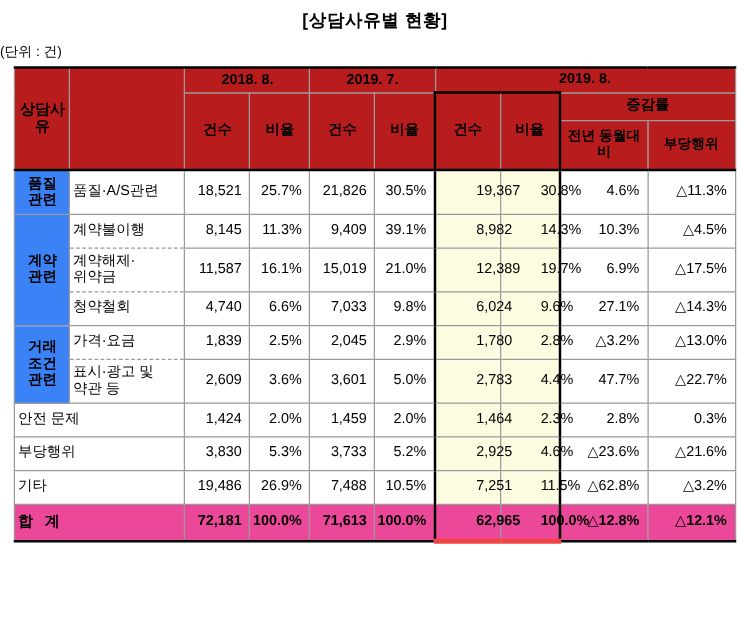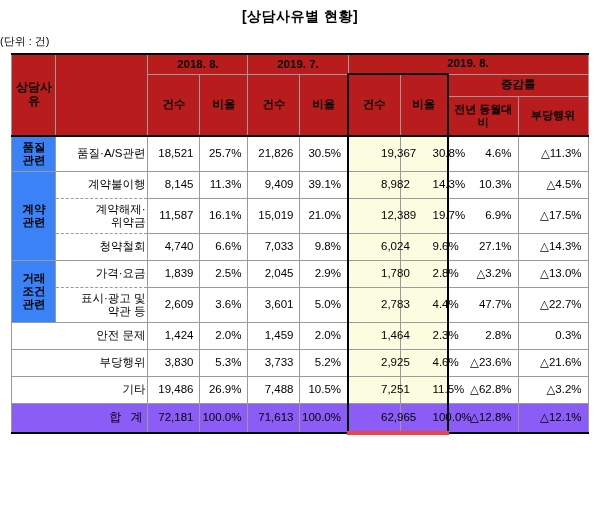--- a/index.html
+++ b/index.html
@@ -46,35 +46,35 @@
   .h-top{height:20px;}
   .h-mid{height:22px;}
   .h-bot{height:40px;}
   .grp{
     background:#3b82f6;
     font-weight:bold;
     font-size:11.5px;
     width:44px;
   }
   .reason{
-    text-align:right;
+    text-align:left;
     font-size:11.5px;
     padding:0 2px;
   }
   .num{
     text-align:right;
     padding-right:6px;
     font-size:11.5px;
   }
   .hl{background:#fcfce0;padding-left:32px;}
   .row-tall td{height:34px;}
   .row-std td{height:26px;}
   .total td{
-    background:#8b5cf6;
-    font-weight:normal;
+    background:#ec4899;
+    font-weight:bold;
     height:27px;
   }
   .total .reason{font-size:12px;letter-spacing:3px;}
   
   .thick-l{border-left:2px solid #000;}
   .thick-r{border-right:2px solid #000;}
   .thick-t{border-top:2px solid #000;}
   .thick-b{border-bottom:4px solid #ef4444;}
   .top-rule{border-top:2px solid #000;}
   .bot-rule{border-bottom:2px solid #000;}

